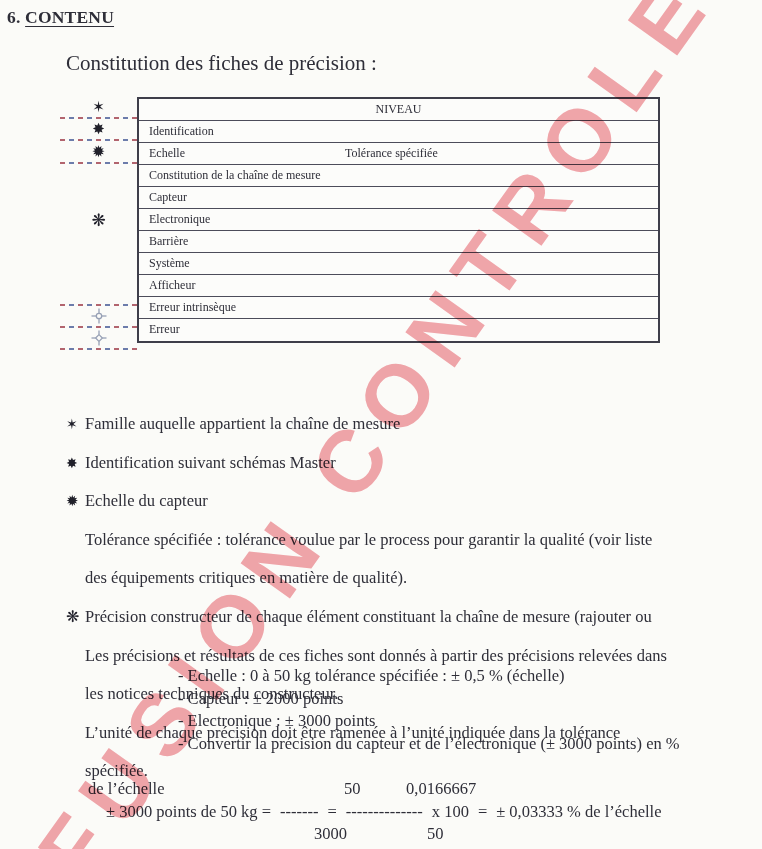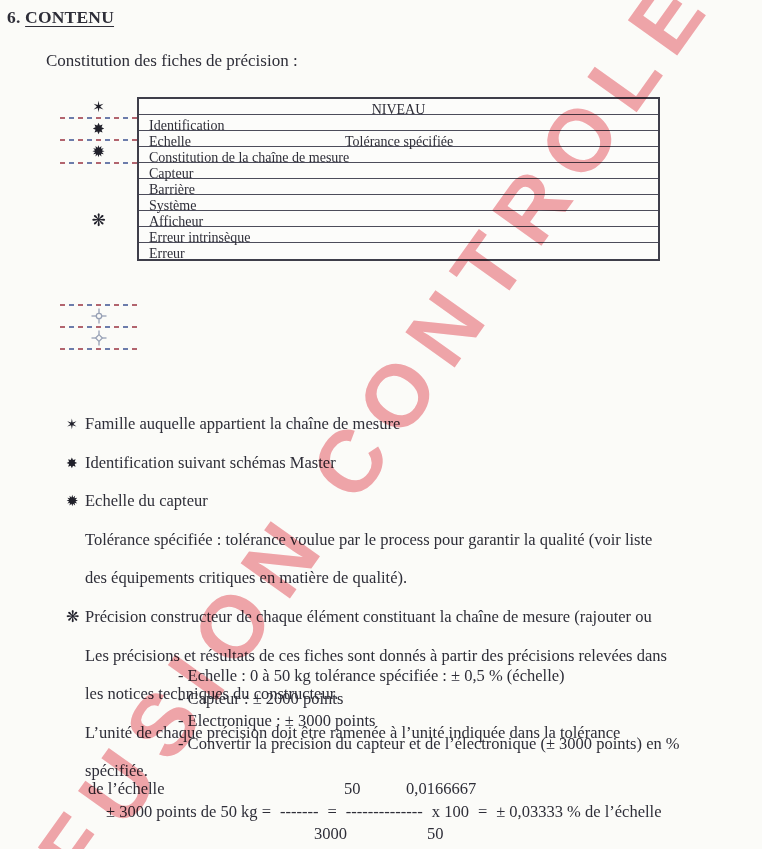--- a/index.html
+++ b/index.html
@@ -4,21 +4,21 @@
 <style>
   html,body{margin:0;padding:0;}
   body{width:762px;height:849px;font-family:"Liberation Serif","DejaVu Serif",serif;}
   .page{position:relative;width:762px;height:849px;overflow:hidden;
         background:#fbfbf8;color:#2e2e38;}
 
   
   .heading{position:absolute;left:7px;top:7px;font-size:17.5px;font-weight:bold;
            letter-spacing:.2px;white-space:nowrap;text-align:right;}
   .htitle{text-decoration:underline;text-underline-offset:3px;}
-  .intro{position:absolute;left:46px;top:51px;font-size:17px;white-space:nowrap;}
+  .intro{position:absolute;left:66px;top:51px;font-size:21px;white-space:nowrap;}
 
   
   .symcol{position:absolute;left:60px;top:97px;width:77px;height:253px;}
   .sym{position:absolute;left:0;width:77px;height:23px;line-height:23px;text-align:center;
        font-family:"DejaVu Sans",sans-serif;color:#20202a;}
   .s1{top:-1px;font-size:15px;}
   .s2{top:21px;font-size:15px;}
   .s3{top:43px;font-size:16px;}
   .s4{top:112px;font-size:17px;}
   .s5{top:211px;height:16px;}
@@ -26,22 +26,22 @@
   .s5 svg,.s6 svg{display:inline-block;vertical-align:top;}
   .dashline{position:absolute;left:0;width:77px;height:2px;
     background:repeating-linear-gradient(90deg,#b2646e 0 5px,transparent 5px 9px,
                #6c7cab 9px 14px,transparent 14px 18px);}
   .dl1{top:20px;}.dl2{top:42px;}.dl3{top:65px;}
   .dl4{top:207px;}.dl5{top:229px;}.dl6{top:251px;}
 
   
   .ptable{position:absolute;left:137px;top:97px;width:519px;border:2px solid #3e3e4a;
           background:rgba(255,255,255,.35);}
-  .trow{box-sizing:border-box;height:16px;line-height:21.5px;border-bottom:1px solid #4c4c5a;
-        font-size:14px;padding-left:10px;position:relative;white-space:nowrap;}
+  .trow{box-sizing:border-box;height:22px;line-height:21.5px;border-bottom:1px solid #4c4c5a;
+        font-size:12px;padding-left:10px;position:relative;white-space:nowrap;}
   .trow:last-child{border-bottom:none;}
   .trow.th{text-align:center;padding-left:0;}
   .tol{position:absolute;left:206px;top:0;}
 
   
   .legend{position:absolute;left:66px;top:397px;}
   .lg-line{height:22.6px;line-height:22.6px;font-size:16.5px;white-space:nowrap;margin-top:16px;}
   .lg-glyph{display:inline-block;width:19px;font-family:"DejaVu Sans",sans-serif;
             color:#20202a;font-size:14px;}
   .lg-glyph.g12{font-size:15px;}
@@ -116,20 +116,21 @@
 
   <div class="ptable">
     <div class="trow th">NIVEAU</div>
     <div class="trow">Identification</div>
     <div class="trow">
       <span>Echelle</span>
       <span class="tol">Tolérance spécifiée</span>
     </div>
     <div class="trow">Constitution de la chaîne de mesure</div>
     <div class="trow">Capteur</div>
+    <div class="trow">Electronique</div>
     <div class="trow">Barrière</div>
     <div class="trow">Système</div>
     <div class="trow">Afficheur</div>
     <div class="trow">Erreur intrinsèque</div>
     <div class="trow">Erreur</div>
   </div>
 
   <div class="legend">
     <div class="lg-line">
       <span class="lg-glyph">✶</span><span>Famille auquelle appartient la chaîne de mesure</span>

